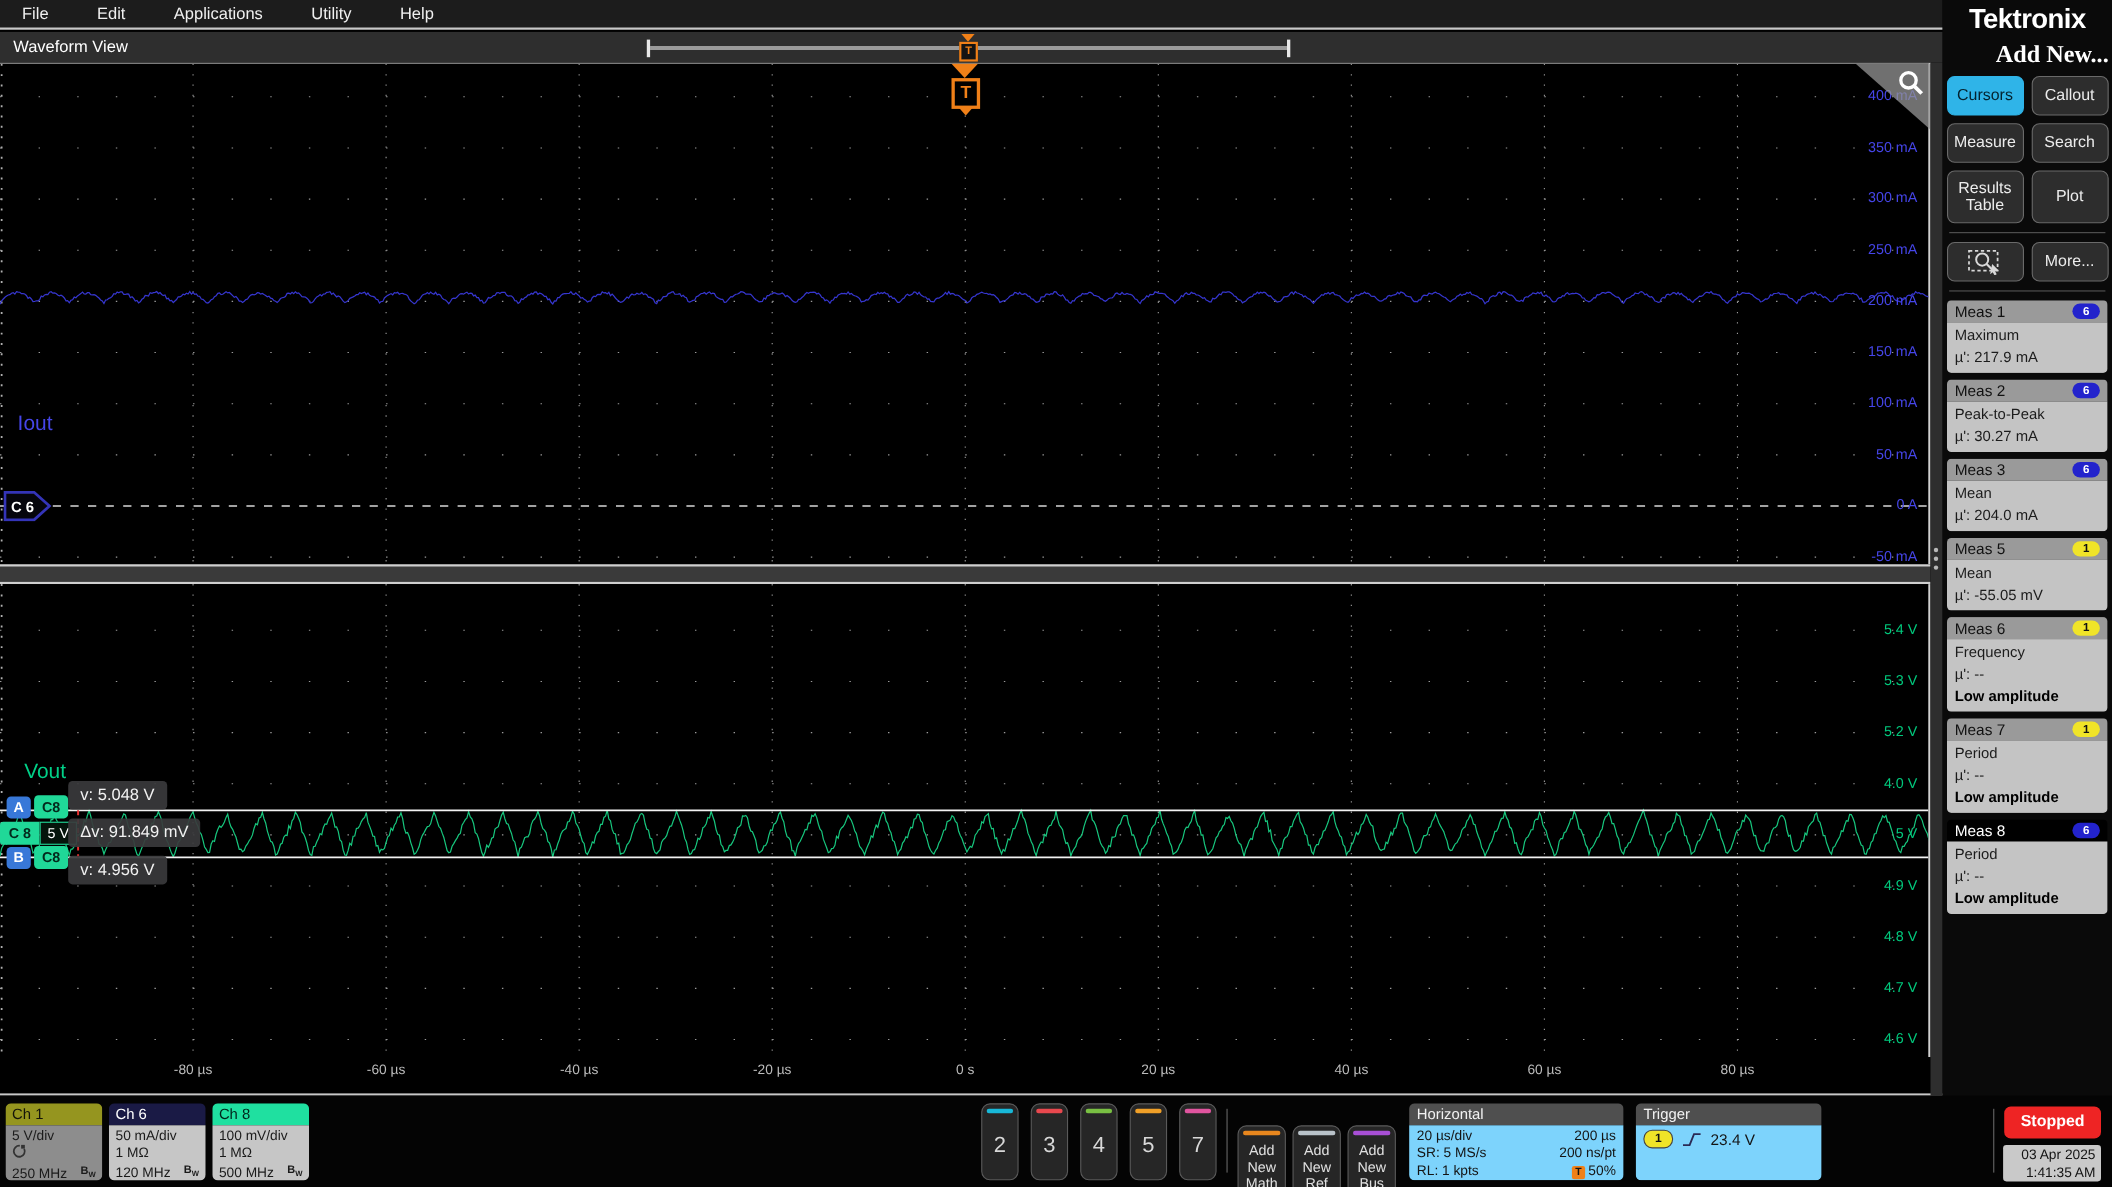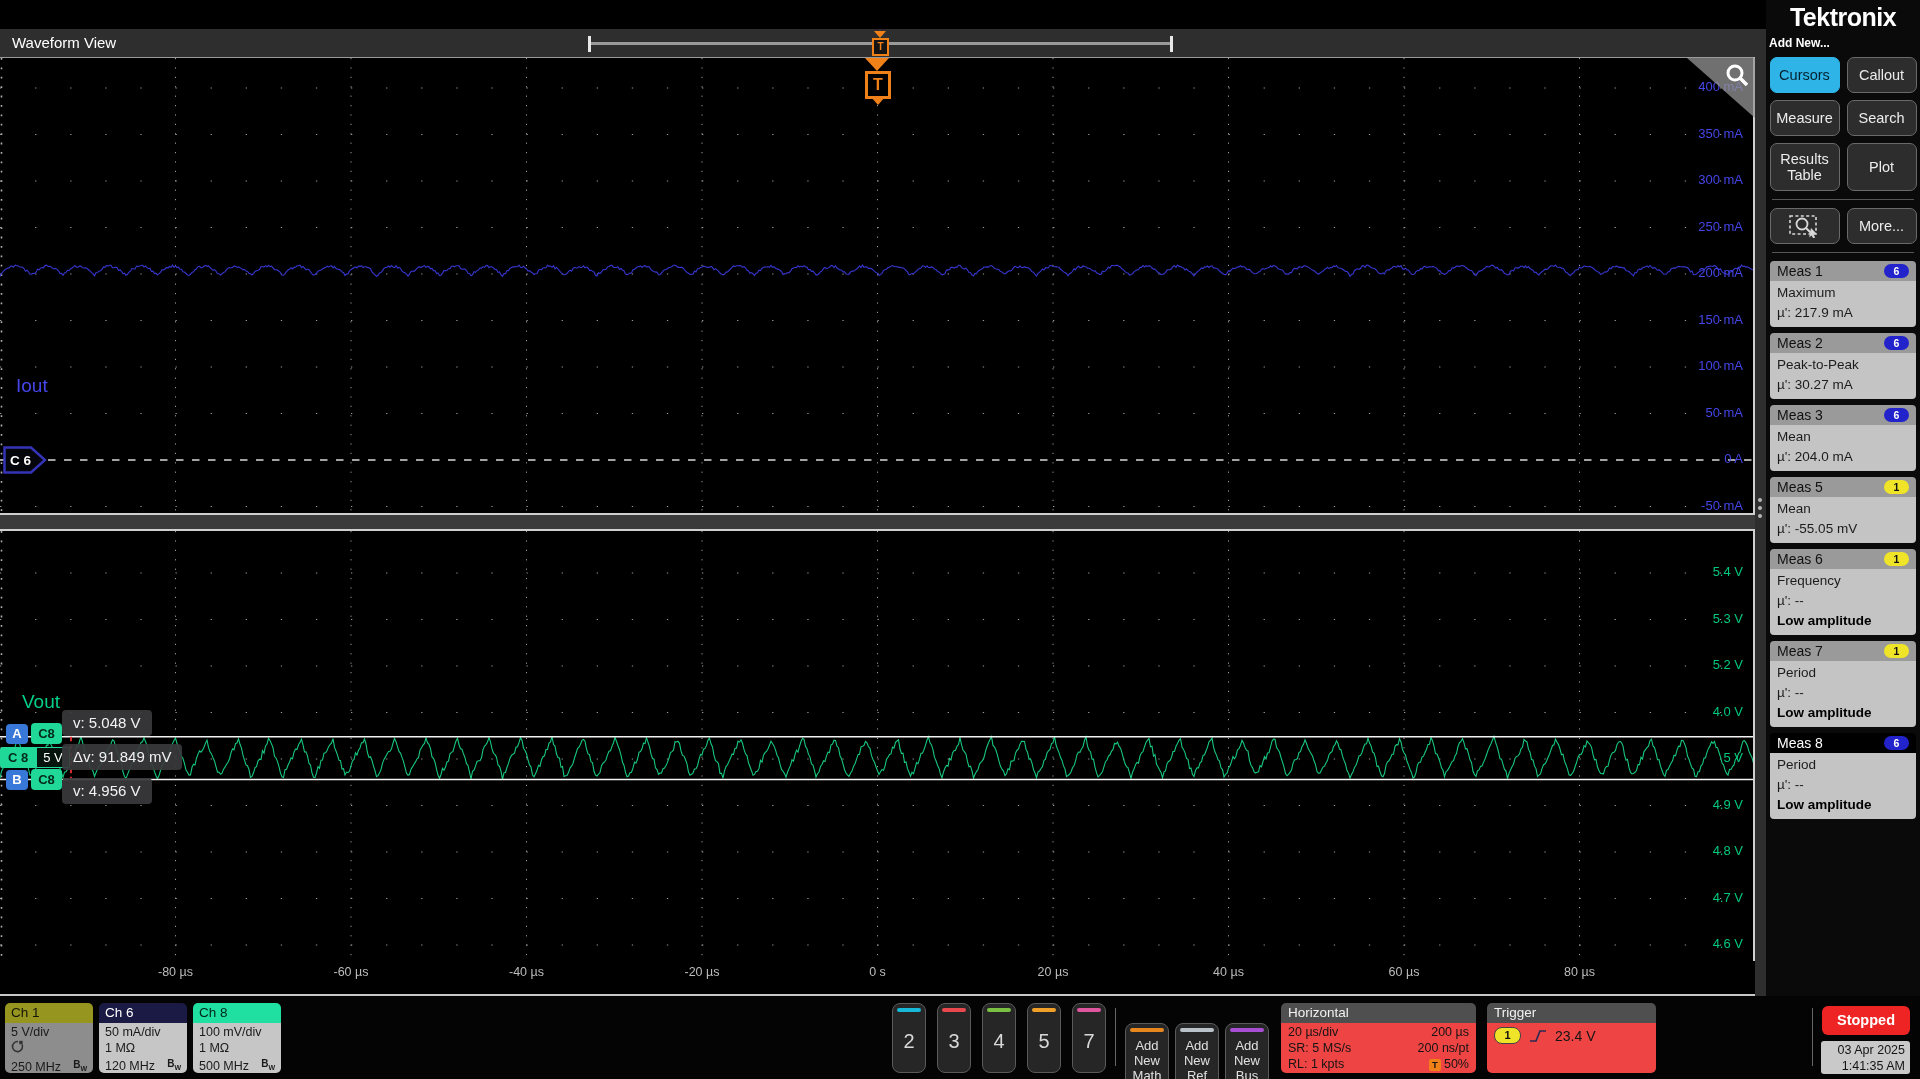--- a/index.html
+++ b/index.html
@@ -57,21 +57,21 @@
            text-align:center;line-height:19px;}
   .readout{position:absolute;left:62px;height:26px;background:rgba(58,58,60,.92);border-radius:4px;
            color:#f2f2f2;font-size:15px;line-height:26px;padding:0 11px;white-space:nowrap;}
   
   .gutter{position:absolute;left:1755px;top:57px;width:11px;height:939px;background:#2e2e2e;}
   .drag-dots{position:absolute;left:3px;top:441px;display:flex;flex-direction:column;gap:4px;}
   .drag-dots i{width:4px;height:4px;border-radius:50%;background:#b8b8b8;}
   .rpanel{position:absolute;left:1766px;top:0;width:154px;height:1079px;background:#0a0a0a;
           box-sizing:border-box;padding:2px 3px;}
   .brand{color:#fff;font-size:25px;font-weight:bold;letter-spacing:-.5px;text-align:center;margin-top:1px;}
-  .addnew{color:#fff;font-size:12px;font-weight:bold;text-align:left;margin:4px 0 7px;}
+  .addnew{color:#fff;font-size:22px;font-weight:bold;text-align:right;margin:4px 0 7px;font-family:Liberation Serif, serif;}
   .btngrid{display:grid;grid-template-columns:70px 70px;gap:7px;justify-content:center;}
   .pbtn{height:34px;background:#2d2d2d;border:1px solid #6a6a6a;border-radius:7px;color:#ececec;
         font-size:14.5px;display:flex;align-items:center;justify-content:center;text-align:center;
         line-height:16px;cursor:pointer;}
   .pbtn.tall{height:46px;}
   .pbtn.active{background:#2fb4e8;color:#04222e;border-color:#2fb4e8;}
   .psep{border:none;border-top:1px solid #555;margin:8px 3px;}
   .meas{border-radius:4px;overflow:hidden;margin:0 1px 6px;}
   .meas-head{background:#9a9a9a;color:#111;font-size:14px;padding:1px 7px;height:18px;
              display:flex;align-items:center;justify-content:space-between;}
@@ -92,36 +92,43 @@
            border-radius:8px;box-sizing:border-box;cursor:pointer;}
   .numchip .stripe{position:absolute;left:4px;right:4px;top:4px;height:4px;border-radius:2px;}
   .numchip .num{position:absolute;left:0;right:0;top:26px;text-align:center;color:#d8d8d8;font-size:20px;}
   .vdiv{position:absolute;top:12px;width:1px;height:58px;background:#666;}
   .addchip{position:absolute;top:7px;width:44px;height:70px;background:#262626;border:1px solid #5a5a5a;
            border-radius:8px;box-sizing:border-box;color:#e0e0e0;font-size:13px;text-align:center;cursor:pointer;margin-top:20px;}
   .addchip .stripe{position:absolute;left:4px;right:4px;top:4px;height:4px;border-radius:2px;}
   .addchip .albl{margin-top:14px;line-height:15px;}
   .statbadge{position:absolute;top:7px;border-radius:5px;overflow:hidden;cursor:pointer;}
   .st-head{height:20px;background:#4f4f4f;color:#f2f2f2;font-size:13.5px;line-height:20px;padding:0 7px;}
-  .st-body{background:#ef4444;color:#141414;font-size:12.5px;line-height:16px;padding:1px 7px;height:48px;}
+  .st-body{background:#7dd3fc;color:#141414;font-size:12.5px;line-height:16px;padding:1px 7px;height:48px;}
   .strow{display:flex;justify-content:space-between;align-items:center;}
   .t-ico{display:inline-block;width:12px;height:12px;background:#f08018;color:#141414;font-size:9.5px;
          font-weight:bold;text-align:center;line-height:12px;border-radius:2px;margin-right:3px;}
   .trig-pill{display:inline-block;width:25px;height:15px;background:#f0e428;border:1.5px solid #444;
              border-radius:8px;color:#111;font-size:11px;font-weight:bold;text-align:center;line-height:15px;}
   .stopped{position:absolute;left:1822px;top:10px;width:88px;height:29px;background:#ee2424;border-radius:6px;
            color:#fff;font-weight:bold;font-size:14.5px;text-align:center;line-height:29px;cursor:pointer;}
   .datetime{position:absolute;left:1821px;top:45px;width:89px;height:33px;background:#c9c9c9;border-radius:3px;
             color:#141414;font-size:12.5px;text-align:right;line-height:16px;padding:1px 5px;box-sizing:border-box;}
 </style>
 </head>
 <body>
 
 <div id="root">
 
+  <div class="menubar">
+    <span>File</span>
+    <span>Edit</span>
+    <span>Applications</span>
+    <span>Utility</span>
+    <span>Help</span>
+  </div>
 
   <div class="tabbar">
     <span class="tab">Waveform View</span>
     <div class="overview">
       <div class="mini-trig">
         <div class="mini-tri"></div>
         <div class="mini-tbox">T</div>
       </div>
     </div>
   </div>

